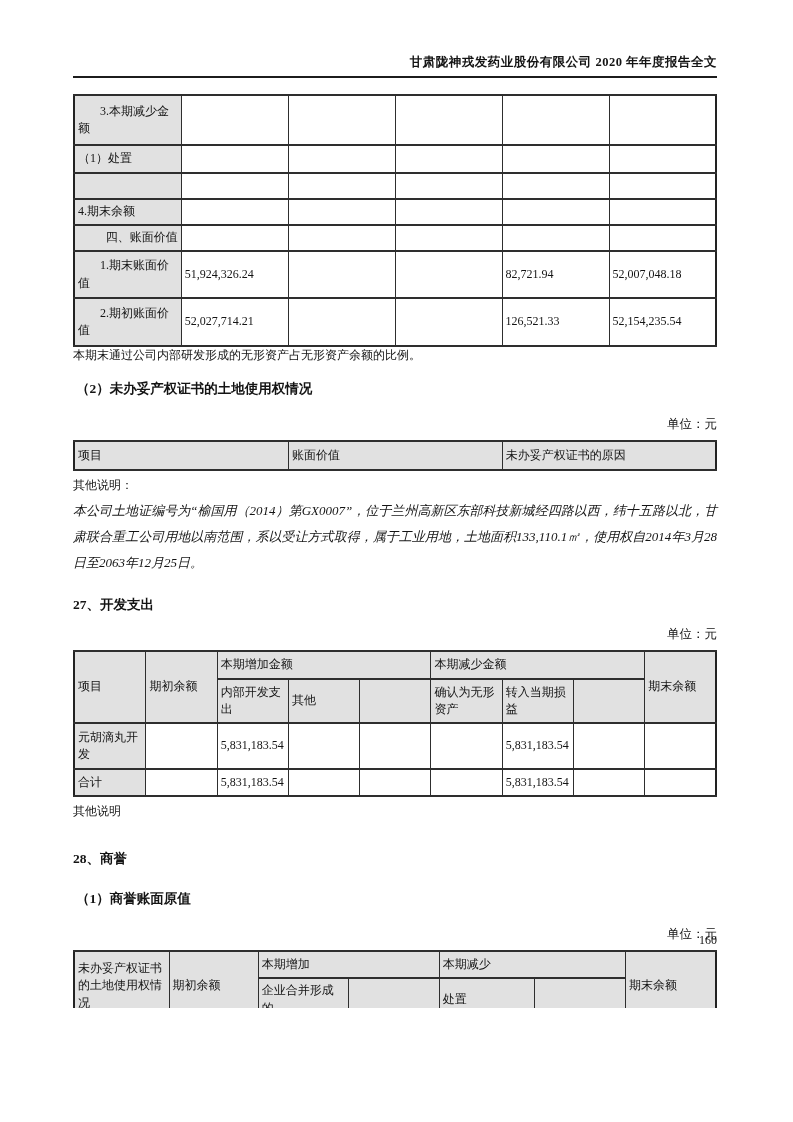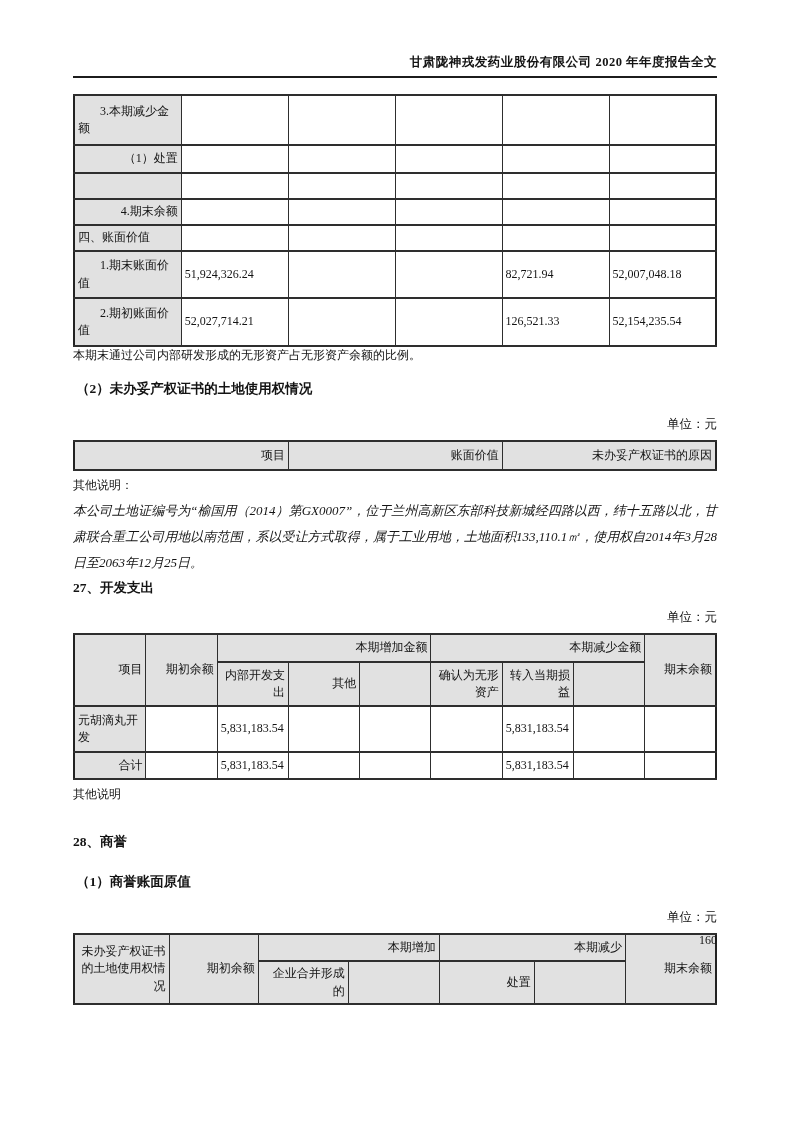--- a/index.html
+++ b/index.html
@@ -13,32 +13,32 @@
     text-align:right; font-size:12.5px; font-weight:bold; letter-spacing:0.5px;
   }
   table { width:100%; border-collapse:collapse; table-layout:fixed; border:2px solid #222222; }
   td {
     border:1px solid #2e2e2e; border-top-width:2px; border-bottom-width:2px;
     font-size:12px; padding:0 3px; vertical-align:middle; line-height:1.45;
     word-break:break-all; overflow:hidden;
   }
   .g { background:#e1e1e1; }
   .num { text-align:left; padding-right:4px; }
-  .ctr { text-align:right; }
+  .ctr { text-align:left; }
   .indent { text-indent:22px; }
   .tbl1 { margin-top:16px; }
   .tbl1 .r0 td { height:48px; }
   .tbl1 .r1 td { height:26px; }
   .tbl1 .r2 td { height:24px; }
   .tbl1 .r3 td { height:24px; }
-  .tbl1 .r4 td { height:24px; }
+  .tbl1 .r4 td { height:24px;text-align:right; }
   .tbl1 .r5 td { height:45px; }
   .tbl1 .r6 td { height:46px; }
   .note { font-size:12px; }
-  .heading { font-size:13.5px; font-weight:bold; margin-top:3px; }
+  .heading { font-size:13.5px; font-weight:bold; margin-top:20px; }
   .heading.mt28 { margin-top:16px; }
   .heading.mt30 { margin-top:30px; }
   .heading.mt22 { margin-top:22px; }
   .subhead { margin-left:3px; }
   .unit { text-align:right; font-size:12.5px; margin-top:18px; margin-bottom:7px; }
   .unit.m12 { margin-top:12px; }
   .tbl2 td { height:27px; }
   .tbl27 .hr1 td { height:26px; }
   .tbl27 .hr2 td { height:42px; }
   .tbl27 .dr1 td { height:44px; }

